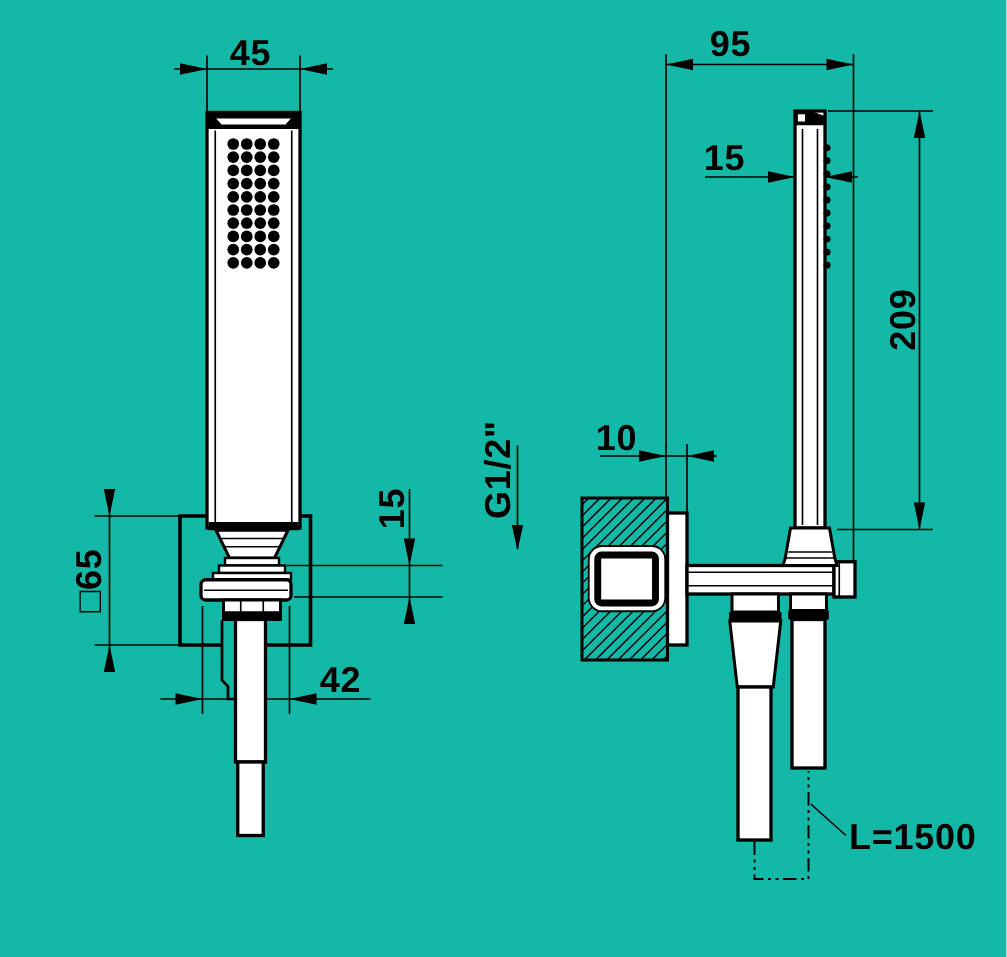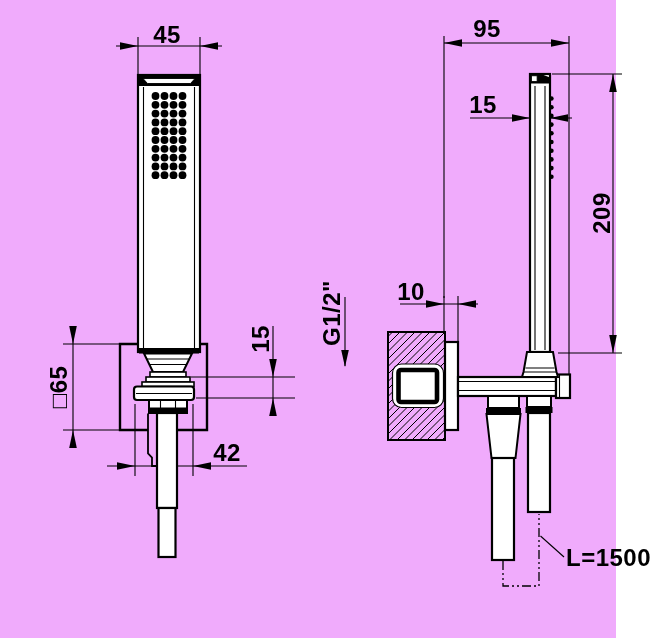--- a/index.html
+++ b/index.html
@@ -1,16 +1,16 @@
 <!DOCTYPE html>
 <html><head>
 <meta charset="utf-8">
 <style>
   html,body{margin:0;padding:0;background:#ffffff;}
-  .stage{position:relative;width:616px;height:638px;background:#f0abfc;}
+  .stage{position:relative;width:671px;height:638px;background:#14b8a6;}
   svg{display:block;}
   text{font-family:"Liberation Sans",sans-serif;font-weight:bold;font-size:24px;fill:#000;letter-spacing:0.5px;}
   .ln{stroke:#000;fill:none;}
   .thin{stroke-width:1.1;}
   .obj{stroke-width:2.2;fill:#fff;stroke:#000;}
   .obj2{stroke-width:2;fill:#fff;stroke:#000;}
   .arr{fill:#000;stroke:none;}
   .blk{fill:#000;stroke:none;}
 </style>
 </head>

